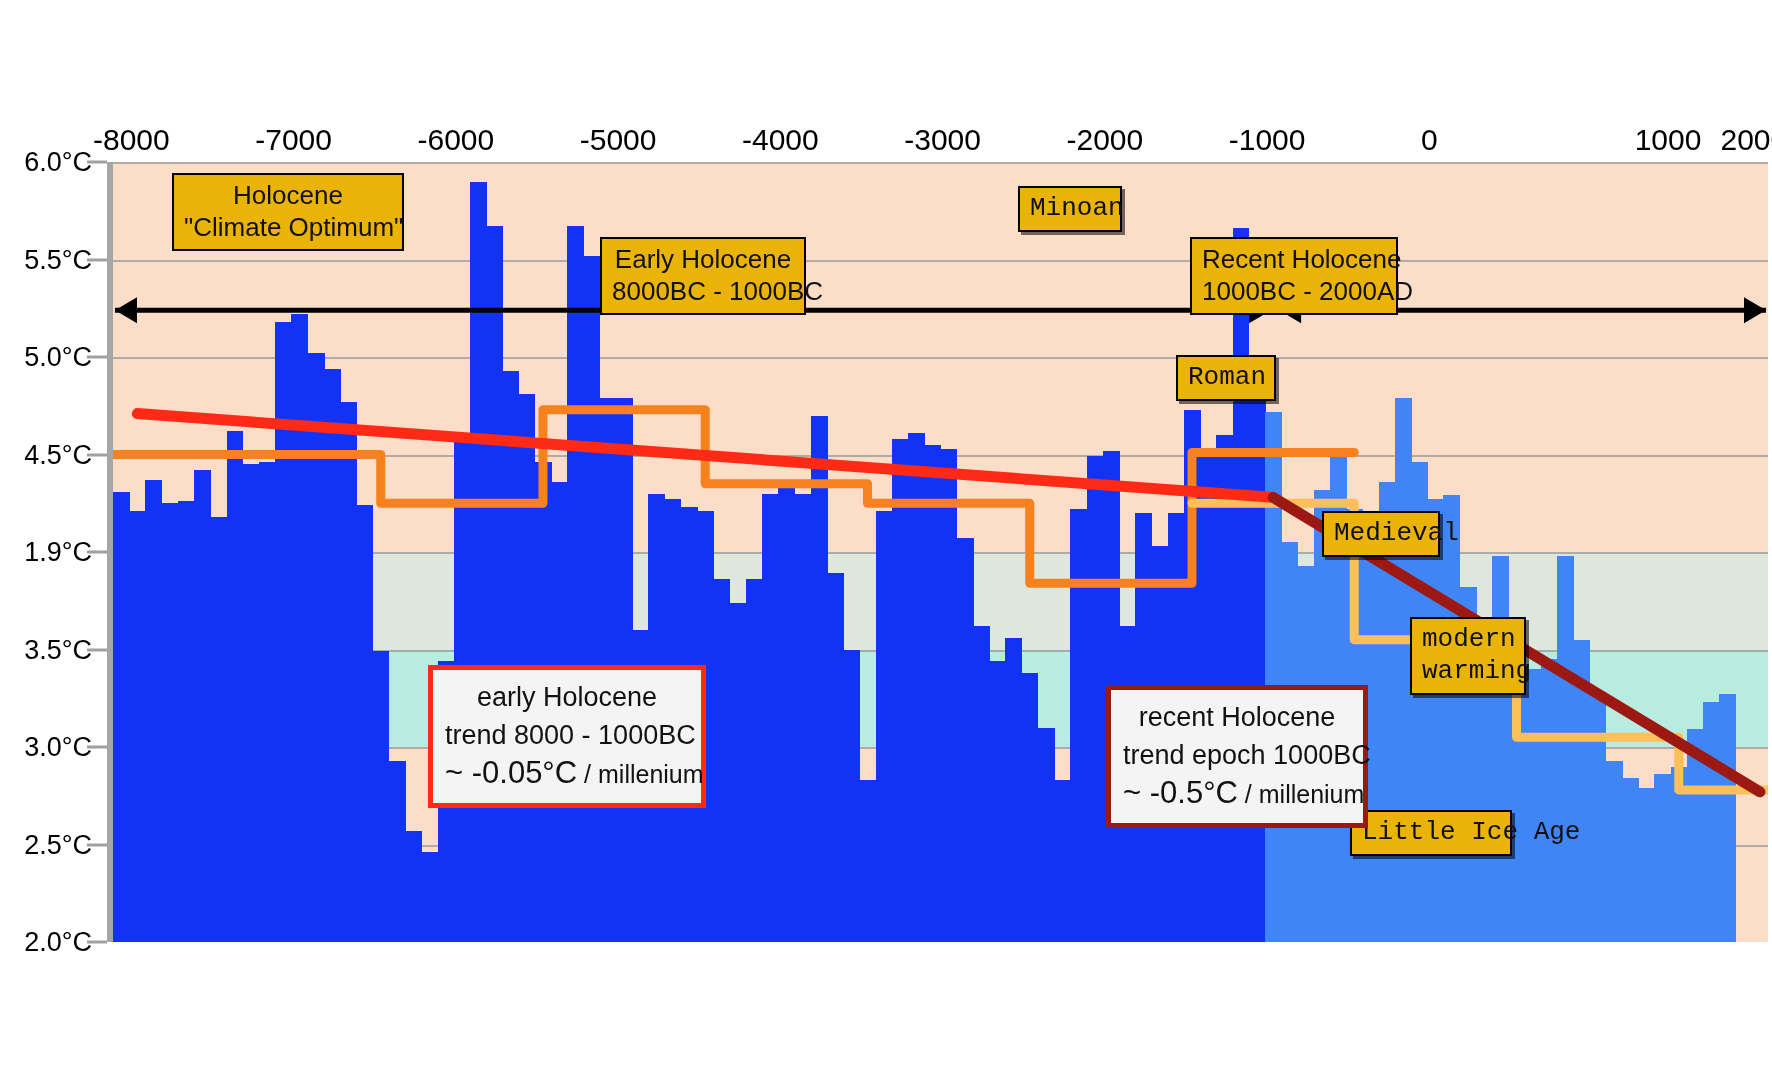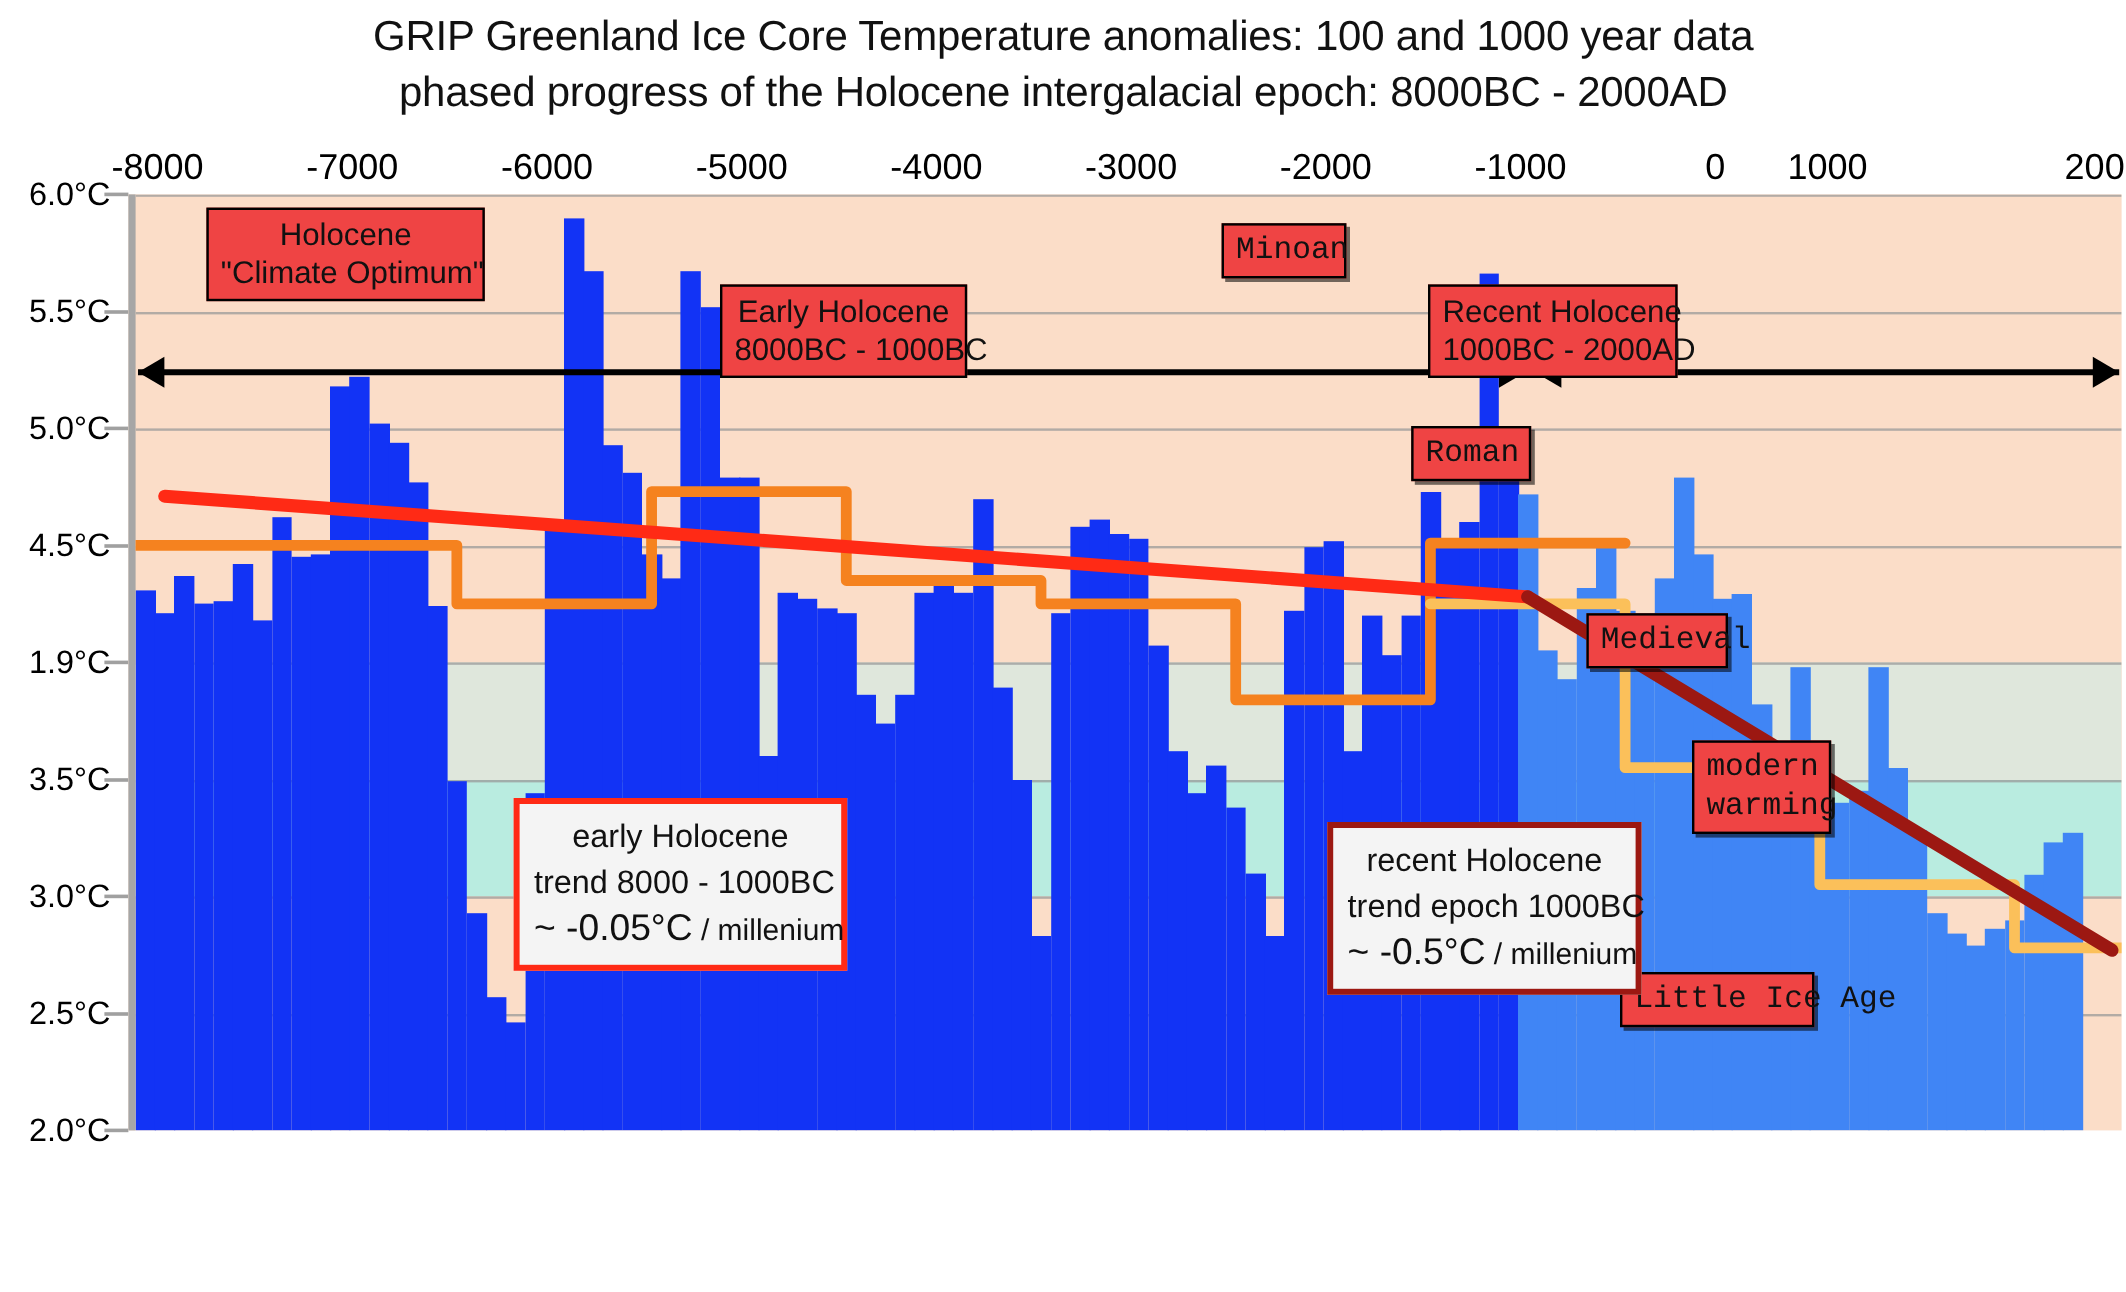--- a/index.html
+++ b/index.html
@@ -73,21 +73,21 @@
 
   .bar{position:absolute;bottom:0;}
   .bar.dark{background:#1233f5;}
   .bar.light{background:#4085f5;}
 
   svg.overlay{position:absolute;left:0;top:0;width:100%;height:100%;overflow:visible;}
 
   
   .callout{
     position:absolute;
-    background:#ef4444;
+    background:#eab308;
     border:2px solid #000;
     font-size:26px;
     line-height:32px;
     color:#111;
     text-align:center;
     padding:4px 10px 6px;
     white-space:nowrap;
     box-sizing:border-box;
   }
   .callout.shadow{box-shadow:3px 3px 0 rgba(0,0,0,.55);font-family:Liberation Mono, monospace;}
@@ -105,36 +105,32 @@
   .trendbox .big{font-size:31px;}
   .trendbox .unit{font-size:25px;}
   #trend-early-box{border:5px solid #ff2a15;}
   #trend-recent-box{border:5px solid #9c1812;}
 </style>
 </head>
 <body>
 
 <div id="chart-root">
 
-  <div class="title-block">
-    <span class="title-line">GRIP Greenland Ice Core Temperature anomalies: 100 and 1000 year data</span>
-    <span class="title-line">phased progress of the Holocene intergalacial epoch:  8000BC  -  2000AD</span>
-  </div>
 
   <div id="xticks">
       <div class="xtick-label" style="left: 131.338px;">-8000</div>
       <div class="xtick-label" style="left: 293.593px;">-7000</div>
       <div class="xtick-label" style="left: 455.848px;">-6000</div>
       <div class="xtick-label" style="left: 618.103px;">-5000</div>
       <div class="xtick-label" style="left: 780.358px;">-4000</div>
       <div class="xtick-label" style="left: 942.613px;">-3000</div>
       <div class="xtick-label" style="left: 1104.87px;">-2000</div>
       <div class="xtick-label" style="left: 1267.12px;">-1000</div>
       <div class="xtick-label" style="left: 1429.38px;">0</div>
-      <div class="xtick-label" style="left: 1523px;">1000</div>
+      <div class="xtick-label" style="left: 1668px;">1000</div>
       <div class="xtick-label" style="left: 1753.89px;">2000</div>
     </div>
 
   <div id="yticks">
       <div class="ytick-label" style="top: 162px;">6.0°C</div>
       <div class="ytick-mark" style="top: 162px;"></div>
       <div class="ytick-label" style="top: 259.5px;">5.5°C</div>
       <div class="ytick-mark" style="top: 259.5px;"></div>
       <div class="ytick-label" style="top: 357px;">5.0°C</div>
       <div class="ytick-mark" style="top: 357px;"></div>

